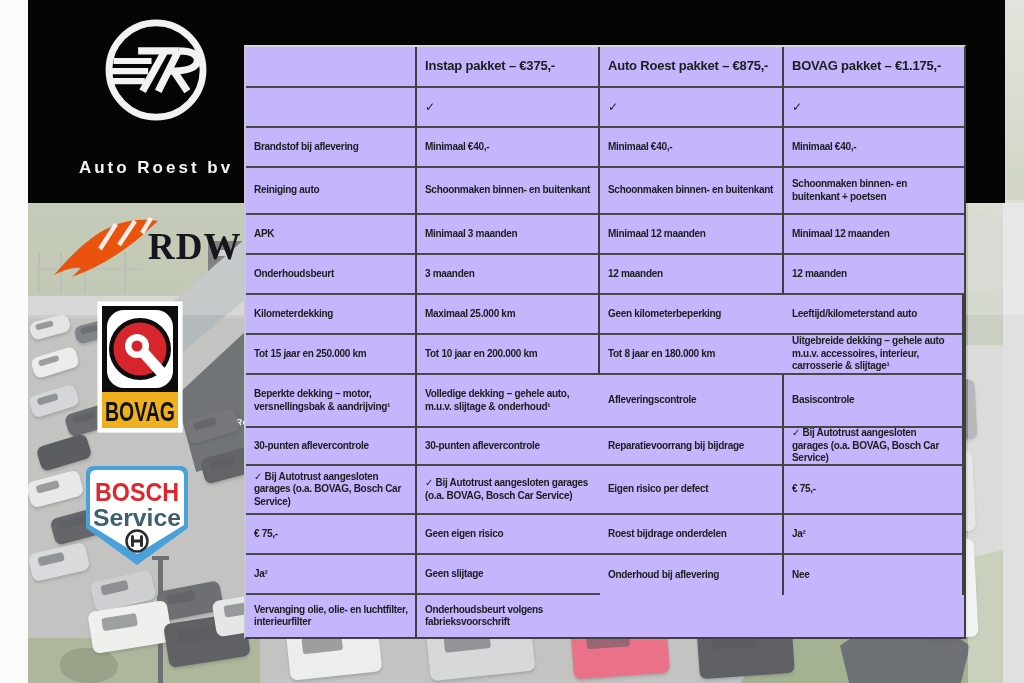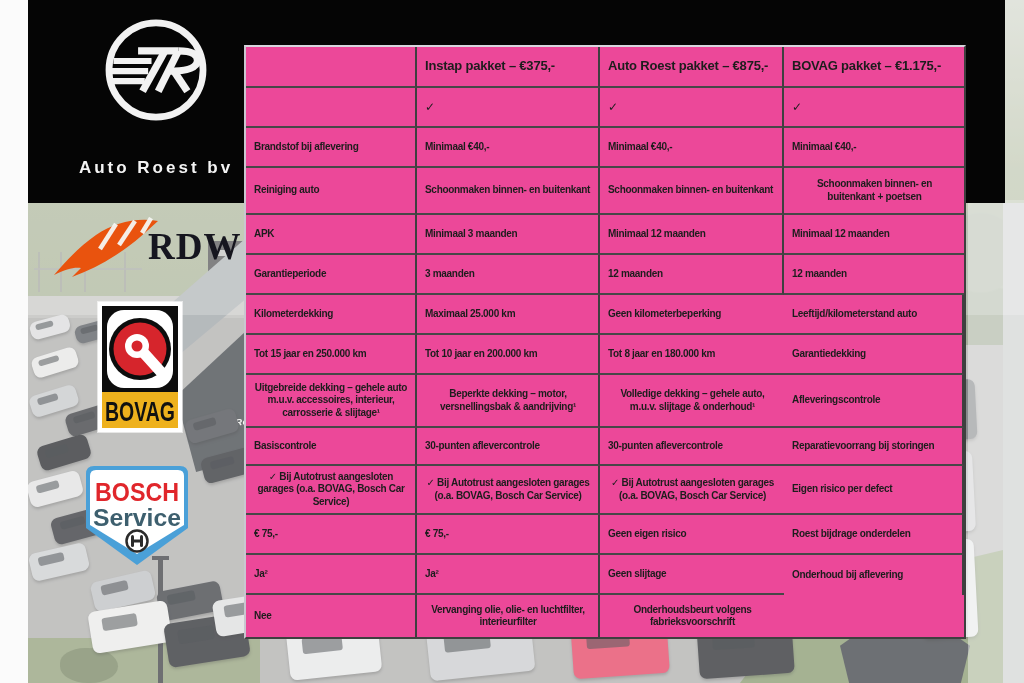--- a/index.html
+++ b/index.html
@@ -59,23 +59,23 @@
   #rdw-text{position:absolute;left:98px;top:8px;font-family:"Liberation Serif","DejaVu Serif",serif;
         font-weight:bold;font-size:37px;color:#16161f;letter-spacing:1px;}
 
   
   #bovag-card{position:absolute;left:98px;top:302px;width:84px;height:130px;z-index:7;box-shadow:0 0 0 1px rgba(255,255,255,.6);}
 
   
   #bosch-card{position:absolute;left:84px;top:463px;width:106px;height:108px;z-index:7;}
 
   
-  #comparison-table{position:absolute;left:244px;top:45px;width:718px;z-index:8;background:#ec4899;
+  #comparison-table{position:absolute;left:244px;top:45px;width:718px;z-index:8;background:#c4b5fd;
         border-top:2px solid #d8d6de;border-left:2px solid #c9c7d0;border-right:2px solid #3f3f3f;border-bottom:2px solid #3f3f3f;
-        box-sizing:content-box;display:grid;grid-template-columns:171px 183px 184px 180px;text-align:center;}
+        box-sizing:content-box;display:grid;grid-template-columns:171px 183px 184px 180px;}
   .cell{box-sizing:border-box;display:flex;align-items:center;padding:3px 7px 3px 8px;
         border-bottom:2px solid #474747;border-right:2px solid #3f3f3f;
         color:#1d1d1d;font-weight:bold;font-size:10px;line-height:1.25;letter-spacing:-0.3px;}
   .cell.last-col{border-right:none;}
   .cell.last-row{border-bottom:none;}
   .cell.head{font-size:13px;letter-spacing:-0.2px;}
   .cell.check{font-size:12px;}
 </style>
 </head>
 <body>
@@ -259,40 +259,39 @@
       <div class="cell ">Minimaal €40,-</div>
       <div class="cell last-col">Minimaal €40,-</div>
       <div class="cell ">Reiniging auto</div>
       <div class="cell ">Schoonmaken binnen- en buitenkant</div>
       <div class="cell ">Schoonmaken binnen- en buitenkant</div>
       <div class="cell last-col">Schoonmaken binnen- en buitenkant + poetsen</div>
       <div class="cell ">APK</div>
       <div class="cell ">Minimaal 3 maanden</div>
       <div class="cell ">Minimaal 12 maanden</div>
       <div class="cell last-col">Minimaal 12 maanden</div>
-      <div class="cell ">Garantieperiode</div>
+      <div class="cell ">Onderhoudsbeurt</div>
       <div class="cell ">3 maanden</div>
       <div class="cell ">12 maanden</div>
       <div class="cell last-col">12 maanden</div>
       <div class="cell ">Kilometerdekking</div>
       <div class="cell ">Maximaal 25.000 km</div>
       <div class="cell last-col">Geen kilometerbeperking</div>
       <div class="cell ">Leeftijd/kilometerstand auto</div>
       <div class="cell ">Tot 15 jaar en 250.000 km</div>
       <div class="cell ">Tot 10 jaar en 200.000 km</div>
       <div class="cell last-col">Tot 8 jaar en 180.000 km</div>
-      <div class="cell ">Garantiedekking</div>
       <div class="cell ">Uitgebreide dekking – gehele auto m.u.v. accessoires, interieur, carrosserie &amp; slijtage¹</div>
       <div class="cell ">Beperkte dekking – motor, versnellingsbak &amp; aandrijving¹</div>
       <div class="cell last-col">Volledige dekking – gehele auto, m.u.v. slijtage &amp; onderhoud¹</div>
       <div class="cell ">Afleveringscontrole</div>
       <div class="cell ">Basiscontrole</div>
       <div class="cell ">30-punten aflevercontrole</div>
       <div class="cell last-col">30-punten aflevercontrole</div>
-      <div class="cell ">Reparatievoorrang bij storingen</div>
+      <div class="cell ">Reparatievoorrang bij bijdrage</div>
       <div class="cell ">✓ Bij Autotrust aangesloten garages (o.a. BOVAG, Bosch Car Service)</div>
       <div class="cell ">✓ Bij Autotrust aangesloten garages (o.a. BOVAG, Bosch Car Service)</div>
       <div class="cell last-col">✓ Bij Autotrust aangesloten garages (o.a. BOVAG, Bosch Car Service)</div>
       <div class="cell ">Eigen risico per defect</div>
       <div class="cell ">€ 75,-</div>
       <div class="cell ">€ 75,-</div>
       <div class="cell last-col">Geen eigen risico</div>
       <div class="cell ">Roest bijdrage onderdelen</div>
       <div class="cell ">Ja²</div>
       <div class="cell ">Ja²</div>

